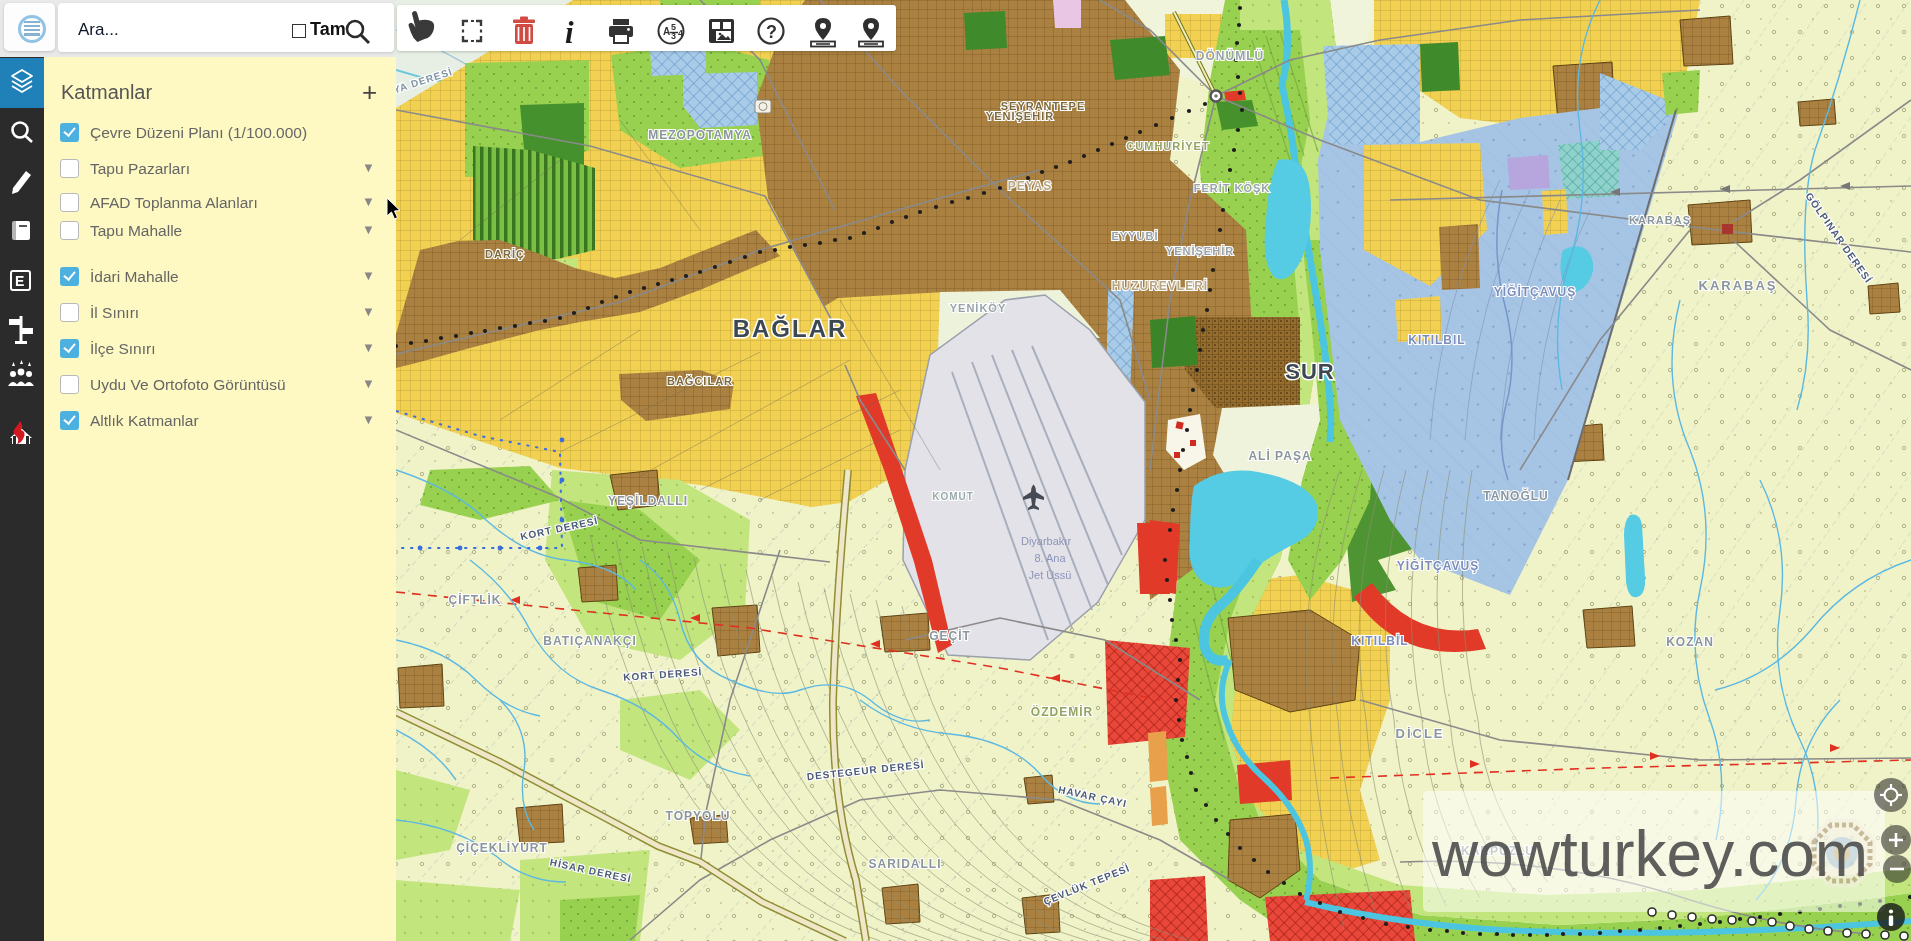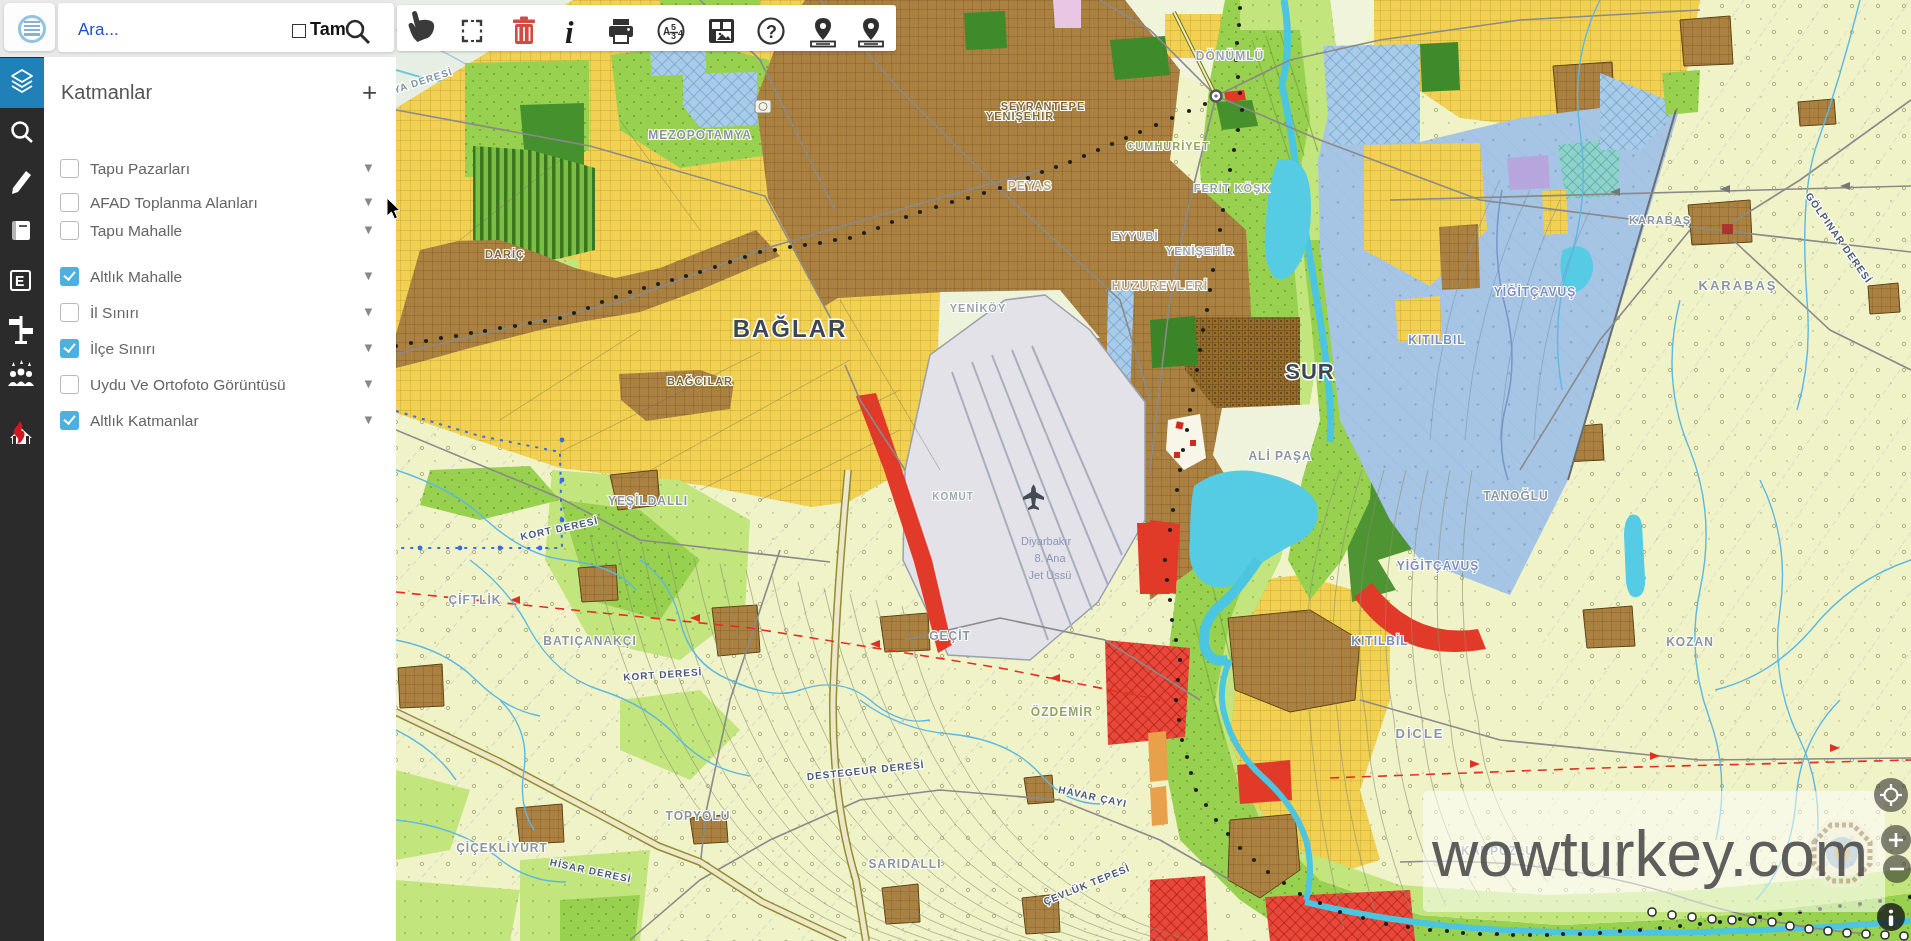--- a/index.html
+++ b/index.html
@@ -5,29 +5,29 @@
   html,body{margin:0;padding:0;width:1911px;height:941px;overflow:hidden;
     font-family:"Liberation Sans",sans-serif;background:#e9e9e9;}
   #map{position:absolute;left:396px;top:0;width:1515px;height:941px;}
   
   #hamb{position:absolute;left:4px;top:3px;width:51px;height:48px;background:#fdfdfd;
     border-radius:5px;box-shadow:0 1px 3px rgba(0,0,0,.18);}
   #hamb .circ{position:absolute;left:14px;top:12px;width:22px;height:22px;border:3.6px solid #92c3e4;border-radius:50%;}
   #hamb .l{position:absolute;left:20px;width:16px;height:2.2px;background:#88b2d2;}
   #search{position:absolute;left:58px;top:3px;width:336px;height:49px;background:#fff;
     border-radius:4px;box-shadow:0 1px 3px rgba(0,0,0,.15);}
-  #search .ph{position:absolute;left:20px;top:17px;font-size:17px;color:#1d4ed8;}
+  #search .ph{position:absolute;left:20px;top:17px;font-size:17px;color:#0f172a;}
   #search .tambox{position:absolute;left:234px;top:21px;width:12px;height:12px;border:1.6px solid #333;background:#fff;}
   #search .tam{position:absolute;left:252px;top:16px;font-size:18px;color:#111;font-weight:bold;}
   #toolbar{position:absolute;left:397px;top:5px;width:499px;height:46px;background:#fff;
     border-radius:3px;box-shadow:0 1px 3px rgba(0,0,0,.2);}
   
   #sidebar{position:absolute;left:0;top:57px;width:44px;height:884px;background:#2b2b2b;}
   #sidebar .sel{position:absolute;left:0;top:1px;width:44px;height:50px;background:#1f81b8;}
-  #panel{position:absolute;left:44px;top:57px;width:352px;height:884px;background:#ffffff;}
+  #panel{position:absolute;left:44px;top:57px;width:352px;height:884px;background:#fef9c3;}
   .ptitle{position:absolute;left:17px;top:24px;font-size:20px;color:#555;}
   .plus{position:absolute;left:318px;top:20px;font-size:26px;color:#444;font-weight:400;}
   .row{position:absolute;left:0;width:352px;height:36px;}
   .cb{position:absolute;left:16px;top:8px;width:19px;height:19px;border-radius:3px;box-sizing:border-box;}
   .cb.off{background:#fff;border:1.5px solid #b9b9b9;}
   .cb.on{background:#4cb1de;}
   .cb.on:after{content:"";position:absolute;left:6px;top:2.4px;width:5px;height:9px;
     border:solid #fff;border-width:0 2.4px 2.4px 0;transform:rotate(40deg);}
   .lab{position:absolute;left:46px;top:9px;font-size:15.5px;color:#666;}
   .tri{position:absolute;left:318px;top:9px;font-size:13px;color:#888;}
@@ -692,38 +692,42 @@
   <circle cx="1712" cy="919" r="4"></circle>
         <circle cx="1732" cy="920" r="4"></circle>
         <circle cx="1752" cy="921" r="4"></circle>
 </g>
 </svg>
 </div>
 
 <div id="panel">
   <div class="ptitle">Katmanlar</div>
     <div class="plus">+</div>
+  <div class="row" style="top:58px">
+      <div class="cb on"></div>
+      <div class="lab">Çevre Düzeni Planı (1/100.000)</div>
+    </div>
   <div class="row" style="top:94px">
       <div class="cb off"></div>
       <div class="lab">Tapu Pazarları</div>
       <div class="tri">▼</div>
     </div>
   <div class="row" style="top:128px">
       <div class="cb off"></div>
       <div class="lab">AFAD Toplanma Alanları</div>
       <div class="tri">▼</div>
     </div>
   <div class="row" style="top:156px">
       <div class="cb off"></div>
       <div class="lab">Tapu Mahalle</div>
       <div class="tri">▼</div>
     </div>
   <div class="row" style="top:202px">
       <div class="cb on"></div>
-      <div class="lab">Altlık Mahalle</div>
+      <div class="lab">İdari Mahalle</div>
       <div class="tri">▼</div>
     </div>
   <div class="row" style="top:238px">
       <div class="cb off"></div>
       <div class="lab">İl Sınırı</div>
       <div class="tri">▼</div>
     </div>
   <div class="row" style="top:274px">
       <div class="cb on"></div>
       <div class="lab">İlçe Sınırı</div>

